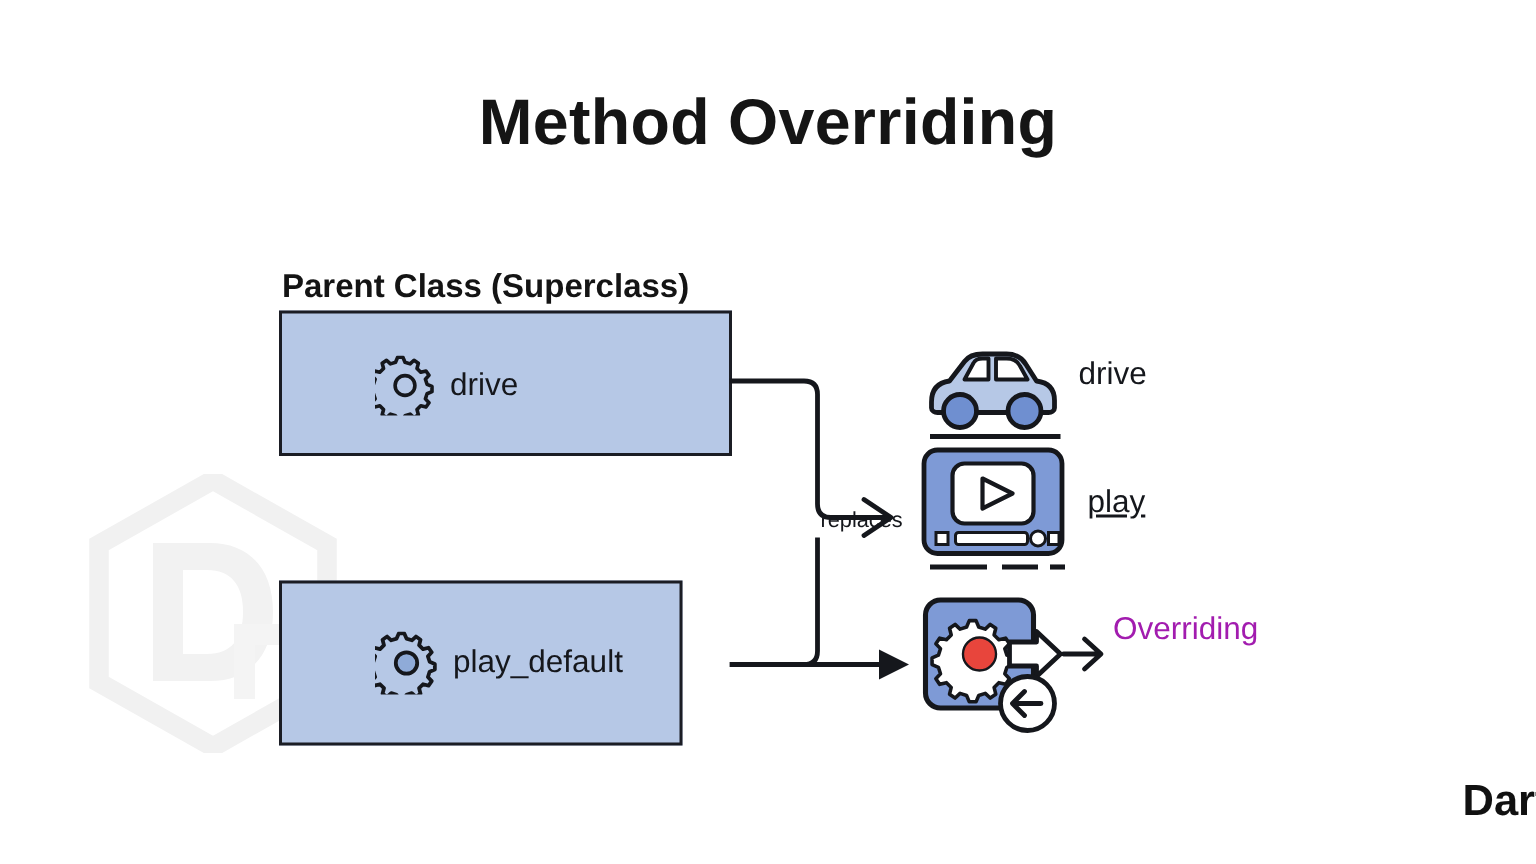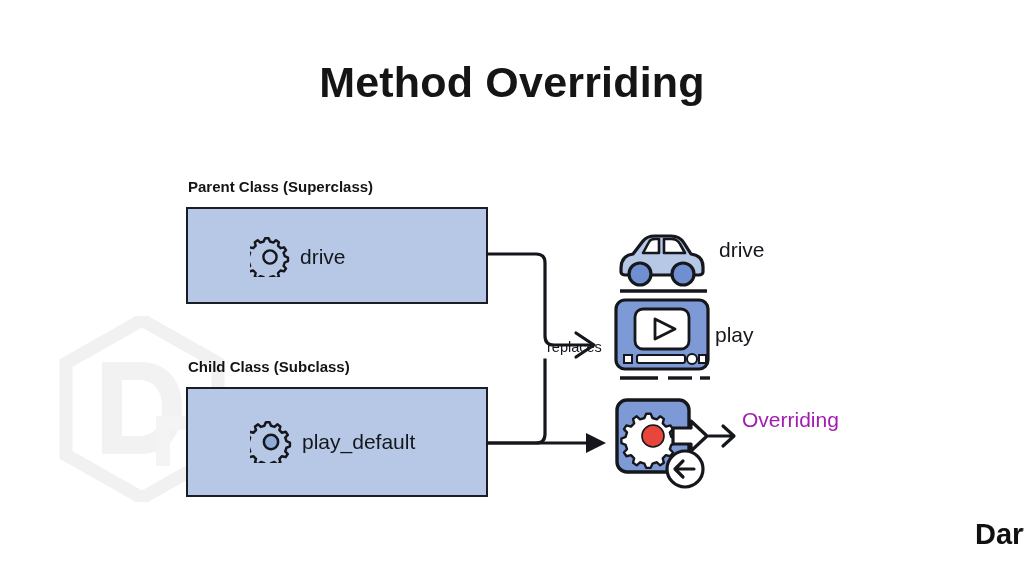--- a/index.html
+++ b/index.html
@@ -39,38 +39,38 @@
     text-align: center;
     font-size: 43px;
     font-weight: bold;
     letter-spacing: 0.2px;
     color: #151515;
   }
 
   
   .class-caption {
     position: absolute;
-    font-size: 15px;
+    font-size: 22px;
     font-weight: bold;
     color: #141414;
     white-space: nowrap;
     text-align: center;
   }
   #caption-parent { left: 188px; top: 178px; }
   #caption-child  { left: 188px; top: 358px; }
 
   
   .class-box {
     position: absolute;
     background: #b6c8e6;
     border: 2.5px solid #1b1d24;
     box-sizing: border-box;
   }
   #box-parent { left: 186px; top: 207px; width: 302px; height: 97px; }
-  #box-child  { left: 186px; top: 387px; width: 302px; height: 110px; }
+  #box-child  { left: 186px; top: 387px; width: 269px; height: 110px; }
 
   .member-row {
     position: absolute;
     display: flex;
     align-items: center;
     gap: 10px;
   }
   #member-parent { left: 62px; top: 28px; }
   #member-child  { left: 62px; top: 32px; }
 
@@ -107,21 +107,21 @@
   #row-drive { left: 613px; top: 228px; }
   #row-play  { left: 613px; top: 297px; }
   #row-override { left: 613px; top: 396px; }
 
   .right-label {
     font-size: 21px;
     color: #15171c;
     white-space: nowrap;
   }
   #label-drive { margin-left: 10px; margin-bottom: 18px; }
-  #label-play  { margin-left: 4px; }
+  #label-play  { margin-left: 14px; text-decoration: underline; }
 
   .override-text {
     position: absolute;
     left: 742px;
     top: 403px;
     font-size: 21px;
     line-height: 33px;
     color: #a21caf;
     white-space: nowrap;
   }
@@ -156,21 +156,20 @@
   <div class="class-box" id="box-parent">
     <div class="member-row" id="member-parent">
       <svg width="40" height="40" viewBox="0 0 40 40">
         <path d="M20 4.5 l3.4 1.1 2.6 -2.4 2.9 2 -0.9 3.5 2.5 2.5 3.5 -0.9 2 2.9 -2.4 2.6 1.1 3.4 3.3 1.4 0 3.5 -3.3 1.4 -1.1 3.4 2.4 2.6 -2 2.9 -3.5 -0.9 -2.5 2.5 0.9 3.5 -2.9 2 -2.6 -2.4 -3.4 1.1 -1.4 3.3 -3.5 0 -1.4 -3.3 -3.4 -1.1 -2.6 2.4 -2.9 -2 0.9 -3.5 -2.5 -2.5 -3.5 0.9 -2 -2.9 2.4 -2.6 -1.1 -3.4 -3.3 -1.4 0 -3.5 3.3 -1.4 1.1 -3.4 -2.4 -2.6 2 -2.9 3.5 0.9 2.5 -2.5 -0.9 -3.5 2.9 -2 2.6 2.4 3.4 -1.1 1.4 -3.3 3.5 0 z" fill="none" stroke="#15171c" stroke-width="2.4" stroke-linejoin="round"></path>
         <circle cx="20" cy="20" r="6.6" fill="none" stroke="#15171c" stroke-width="2.4"></circle>
       </svg>
       <span class="member-label">drive</span>
     </div>
   </div>
 
-  <div class="class-caption" id="caption-child">Child Class (Subclass)</div>
 
   <div class="class-box" id="box-child">
     <div class="member-row" id="member-child">
       <svg width="42" height="42" viewBox="0 0 40 40">
         <path d="M20 4.5 l3.4 1.1 2.6 -2.4 2.9 2 -0.9 3.5 2.5 2.5 3.5 -0.9 2 2.9 -2.4 2.6 1.1 3.4 3.3 1.4 0 3.5 -3.3 1.4 -1.1 3.4 2.4 2.6 -2 2.9 -3.5 -0.9 -2.5 2.5 0.9 3.5 -2.9 2 -2.6 -2.4 -3.4 1.1 -1.4 3.3 -3.5 0 -1.4 -3.3 -3.4 -1.1 -2.6 2.4 -2.9 -2 0.9 -3.5 -2.5 -2.5 -3.5 0.9 -2 -2.9 2.4 -2.6 -1.1 -3.4 -3.3 -1.4 0 -3.5 3.3 -1.4 1.1 -3.4 -2.4 -2.6 2 -2.9 3.5 0.9 2.5 -2.5 -0.9 -3.5 2.9 -2 2.6 2.4 3.4 -1.1 1.4 -3.3 3.5 0 z" fill="none" stroke="#15171c" stroke-width="2.4" stroke-linejoin="round"></path>
         <circle cx="20" cy="20" r="6.8" fill="#8fabd8" stroke="#15171c" stroke-width="2.4"></circle>
       </svg>
       <span class="member-label">play_default</span>
     </div>
   </div>

